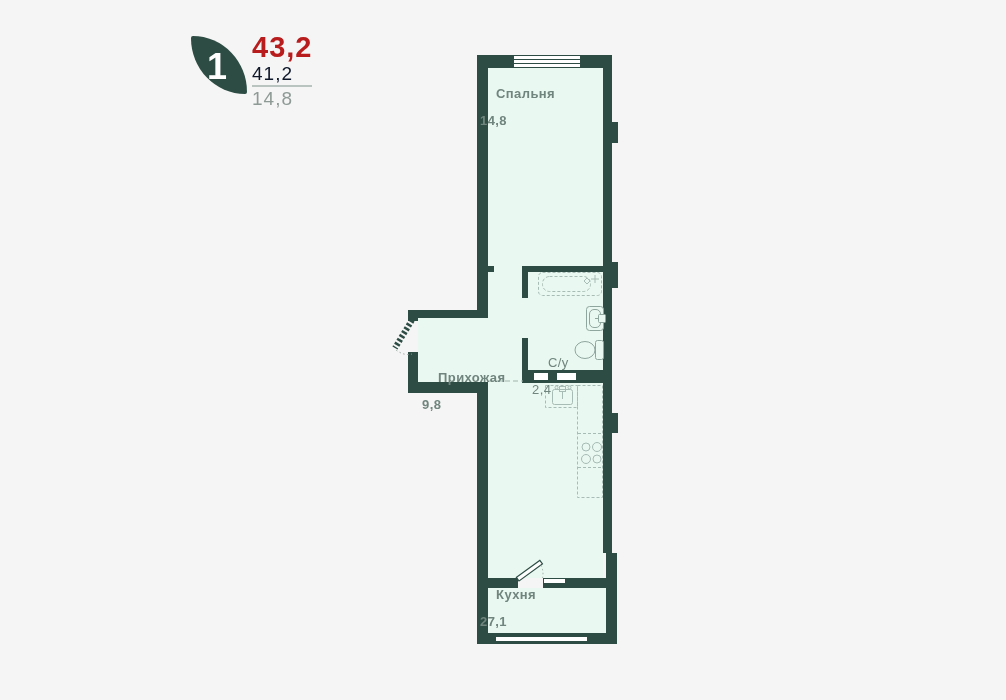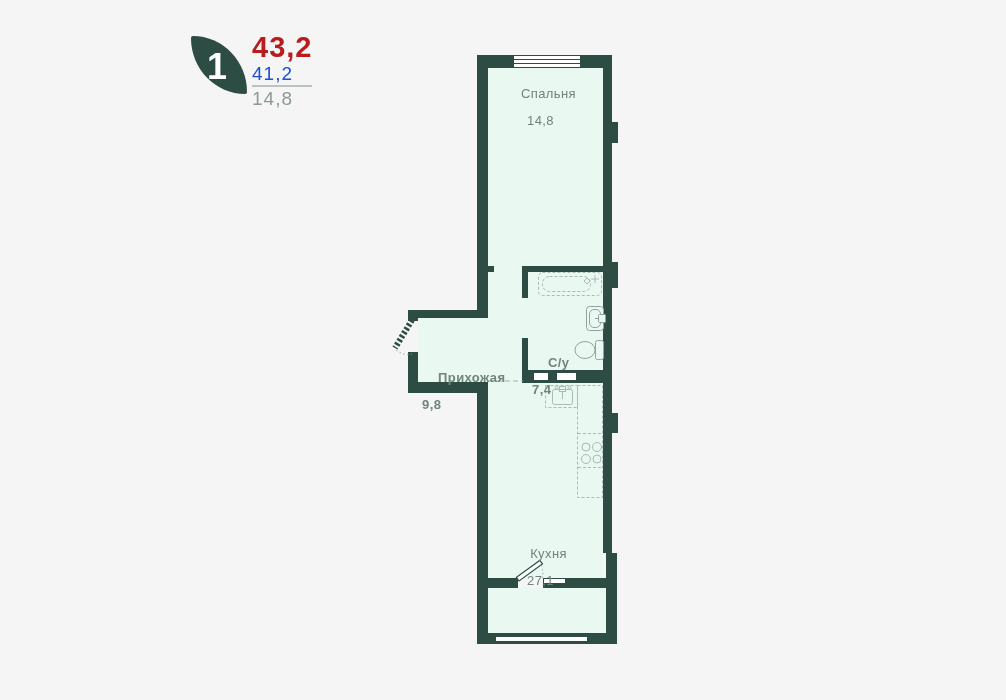--- a/index.html
+++ b/index.html
@@ -10,36 +10,36 @@
   }
   .wall{position:absolute;background:#2d4c44;}
   .floor{position:absolute;background:#e9f8f1;}
   .win{position:absolute;background:#ffffff;border:1px solid #2d4c44;box-sizing:border-box;}
   .door-panel{position:absolute;background:#ffffff;border:1px solid #2d4c44;box-sizing:border-box;}
   .room-label{
     position:absolute;color:#70857e;font-size:13px;line-height:13.5px;
     letter-spacing:0.4px;white-space:pre;
   }
   .room-label .area{display:block;}
-  .ta-r{text-align:center;}
+  .ta-r{text-align:left;font-weight:bold;}
   
   .leaf{
     position:absolute;left:191px;top:36px;width:56px;height:58px;
     background:#2d4c44;border-radius:2px 100% 2px 100%;
   }
   .leaf-num{
     position:absolute;left:191px;top:44px;width:52px;height:46px;
     color:#ffffff;font-size:36px;font-weight:bold;text-align:center;line-height:46px;
   }
   .total-area{
     position:absolute;left:252px;top:31px;color:#b91c1c;
     font-size:29px;font-weight:bold;letter-spacing:1px;
   }
   .living-area{
-    position:absolute;left:252px;top:63px;color:#1d4ed8;
+    position:absolute;left:252px;top:63px;color:#0f172a;
     font-size:19px;letter-spacing:1px;
   }
   .area-divider{position:absolute;left:252px;top:85px;width:60px;height:2px;background:#b9c3bf;}
   .extra-area{
     position:absolute;left:252px;top:88px;color:#8e9a95;
     font-size:19px;letter-spacing:1px;
   }
   .glazing{
     position:absolute;background:
       linear-gradient(to bottom,
@@ -154,24 +154,24 @@
   <div class="room-label ta-r" style="left:480px;top:73px;width:121px;">
     <span>Спальня</span>
     <span class="area">14,8</span>
   </div>
 
   <div class="room-label" style="left:422px;top:357px;font-weight:bold;">
     <span>Прихожая</span>
     <span class="area">9,8</span>
   </div>
 
-  <div class="room-label" style="left:532px;top:342px;font-weight:bold;">
+  <div class="room-label" style="left:532px;top:342px;">
     <span>С/у</span>
-    <span class="area">7,4</span>
+    <span class="area">2,4</span>
   </div>
 
-  <div class="room-label ta-r" style="left:480px;top:533px;width:121px;">
+  <div class="room-label ta-r" style="left:480px;top:574px;width:121px;">
     <span>Кухня</span>
     <span class="area">27,1</span>
   </div>
 
 
 </div>
 
 </body></html>

